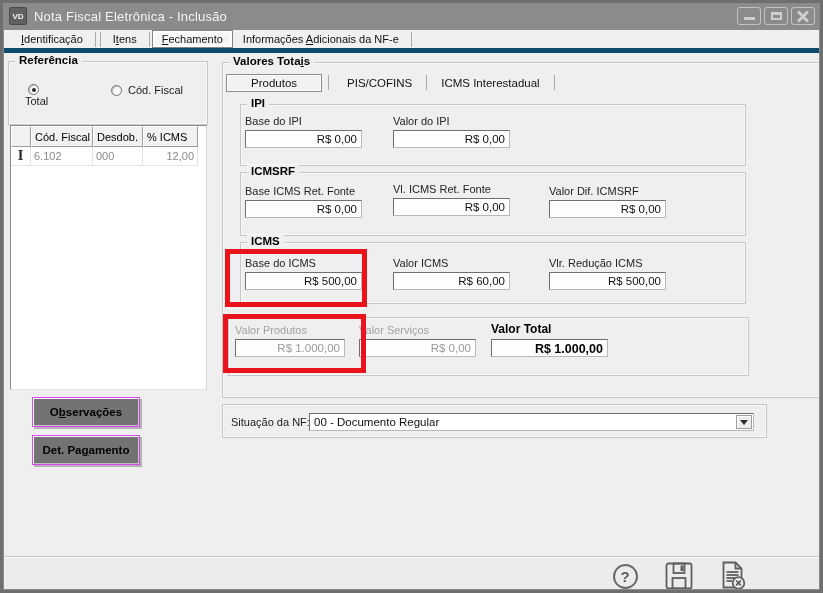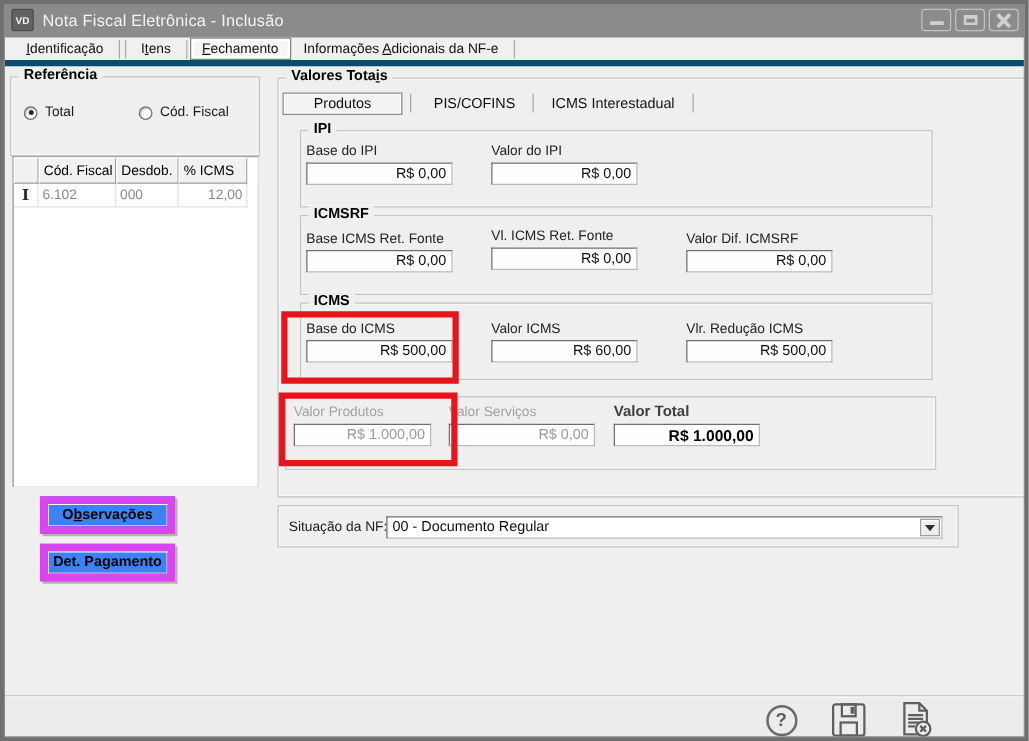--- a/index.html
+++ b/index.html
@@ -45,34 +45,34 @@
   .td{border-right:1px solid #e4e4e4;border-bottom:1px solid #e4e4e4;display:flex;align-items:center;padding:0 3px;white-space:nowrap;overflow:hidden;}
   .c0{width:20px;flex:none;justify-content:center;}
   .c1{width:62px;flex:none;}
   .c2{width:50px;flex:none;}
   .c3{width:55px;flex:none;}
   .cf{flex:1;background:#fff;border:none;}
   .td.num{justify-content:flex-end;}
   .marker{font-family:"DejaVu Serif",serif;color:#2d2d2d;font-weight:bold;font-size:12px;}
 
   
-  .btn{position:absolute;width:108px;height:30px;background:#3b82f6;border:6px solid #d946ef;box-shadow:inset 1px 1px 0 #ffffff,inset -1px -1px 0 #c2c2c2,2px 2px 0 #b3b3b3;font-weight:bold;font-size:11.5px;color:#000;display:flex;align-items:center;justify-content:center;cursor:default;}
+  .btn{position:absolute;width:108px;height:30px;background:#737373;border:1px solid #d946ef;box-shadow:inset 1px 1px 0 #ffffff,inset -1px -1px 0 #c2c2c2,2px 2px 0 #b3b3b3;font-weight:bold;font-size:11.5px;color:#000;display:flex;align-items:center;justify-content:center;cursor:default;}
 
   
   .itabs{position:absolute;left:226px;top:72px;height:21px;display:flex;align-items:center;font-size:11.5px;color:#111;z-index:5;}
   .itab{padding:3px 12px;white-space:nowrap;}
   .itab.sel{border:1px solid #8d8d8d;background:#f2f2f2;box-shadow:inset 0 0 0 1px #fdfdfd;padding:2px 24px;}
 
   
   .fcol{position:absolute;top:10px;}
   .flabel{font-size:11px;color:#242424;margin-bottom:3px;white-space:nowrap;}
   .finput{height:18px;background:#fefefe;border:1px solid;border-color:#6f6f6f #b9b9b9 #b9b9b9 #6f6f6f;font-size:11.5px;color:#101010;text-align:right;padding:2px 4px 0 4px;white-space:nowrap;}
   .dis .flabel{color:#a2a2a2;}
   .dis .finput{color:#9a9a9a;}
-  .boldf .flabel{font-weight:bold;font-size:12px;color:#404040;}
+  .boldf .flabel{font-weight:bold;font-size:12px;color:#000000;}
   .boldf .finput{font-weight:bold;font-size:12.5px;color:#000;}
 
   
   .hl{position:absolute;border:5px solid #e8131b;z-index:15;pointer-events:none;}
 
   
   .slabel{position:absolute;left:8px;top:11px;font-size:11px;color:#1c1c1c;white-space:nowrap;}
   .combo{position:absolute;left:86px;top:8px;width:445px;height:18px;background:#fff;border:1px solid;border-color:#6f6f6f #b9b9b9 #b9b9b9 #6f6f6f;font-size:11.5px;color:#101010;display:flex;align-items:center;padding-left:4px;}
   .combo-arrow{position:absolute;right:1px;top:1px;bottom:1px;width:16px;background:#ededed;border:1px solid #9e9e9e;box-shadow:inset 1px 1px 0 #fff;display:flex;align-items:center;justify-content:center;}
   .combo-arrow::after{content:"";width:0;height:0;border-left:4px solid transparent;border-right:4px solid transparent;border-top:5px solid #2f2f2f;}
@@ -111,21 +111,21 @@
     <span class="tsep"></span>
     <span class="tab"><span>I</span><span class="u">t</span><span>ens</span></span>
     <span class="tsep"></span>
     <span class="tab sel"><span></span><span class="u">F</span><span>echamento</span></span>
     <span class="tab"><span>Informações </span><span class="u">A</span><span>dicionais da NF-e</span></span>
     <span class="tsep"></span>
   </div>
 
   <div class="group" style="left:8px;top:61px;width:200px;height:64px;">
     <span class="gtitle">Referência</span>
-    <div class="radio-row" style="left:10px;top:22px;">
+    <div class="radio-row" style="left:10px;top:22px;flex-direction:column;">
       <span class="radio sel"></span>
       <span class="rlabel">Total</span>
     </div>
     <div class="radio-row" style="left:102px;top:22px;">
       <span class="radio"></span>
       <span class="rlabel">Cód. Fiscal</span>
     </div>
   </div>
 
   <div class="table">

